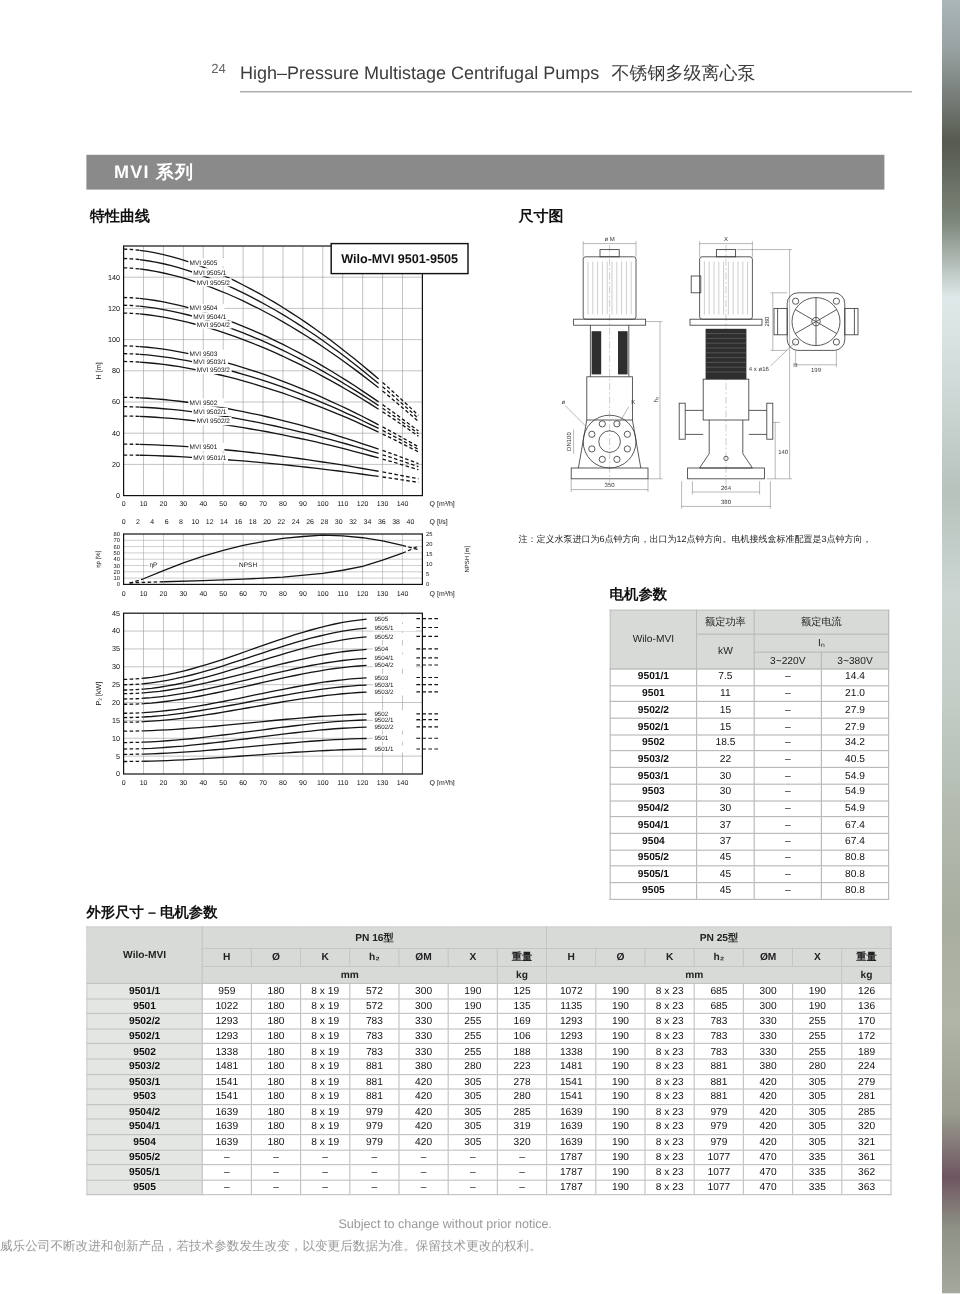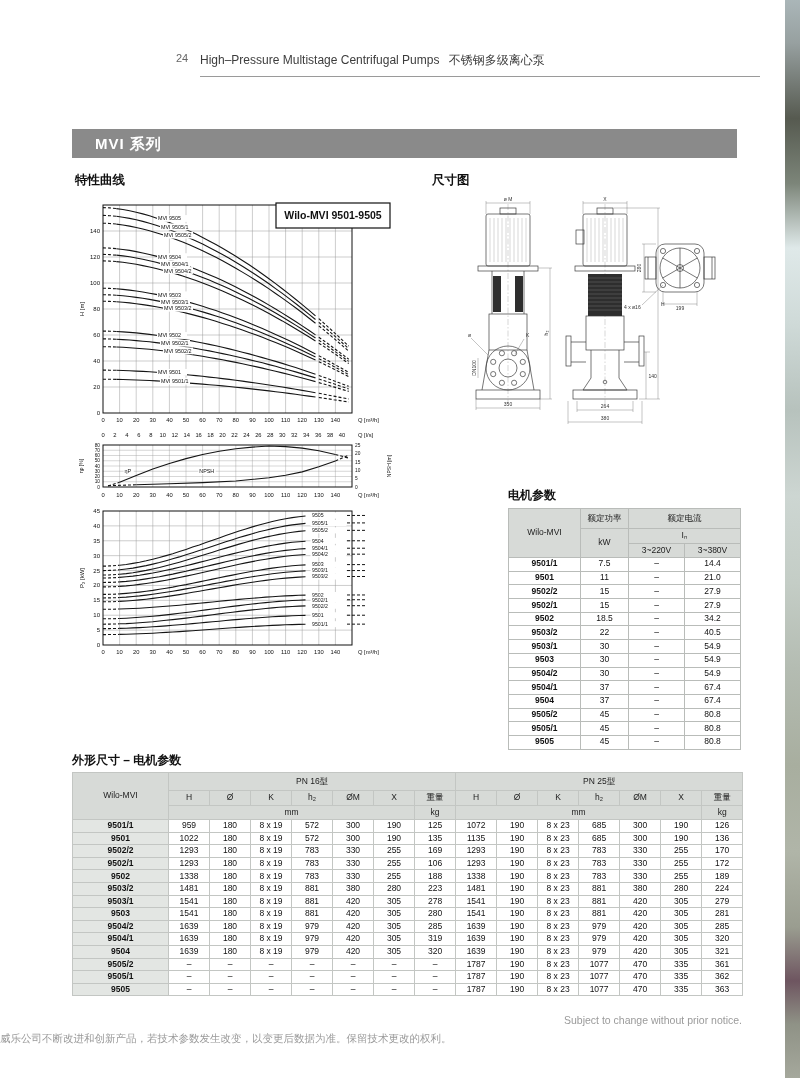--- a/index.html
+++ b/index.html
@@ -1,21 +1,21 @@
 <!DOCTYPE html>
 <html><head>
 <meta charset="utf-8">
 <style>
   html,body{margin:0;padding:0}
   body{width:800px;height:1078px;position:relative;background:#fff;
        font-family:"Liberation Sans",sans-serif;color:#111;overflow:hidden}
   .abs{position:absolute}
   
   .pgnum{left:176px;top:52px;font-size:11px;color:#666}
-  .hdrtitle{left:200px;top:52px;font-size:12px;color:#3c3c3c}
+  .hdrtitle{left:200px;top:52px;font-size:15px;color:#3c3c3c}
   .hdrtitle .zh{margin-left:6px}
   .hdrrule{left:200px;top:76px;width:560px;height:1px;background:#9a9a9a}
   .banner{left:72px;top:129px;width:665px;height:29px;background:#8a8a8a;color:#fff;
           font-size:15px;font-weight:bold;line-height:29px;padding-left:23px;box-sizing:border-box;letter-spacing:1px}
   .sectitle{font-size:12.5px;font-weight:bold;color:#111}
   .t-curves{left:75px;top:172px}
   .t-dims{left:432px;top:172px}
   .t-motor{left:508px;top:487px;font-size:12px}
   .t-weights{left:72px;top:752px;font-size:12px}
   
@@ -37,26 +37,26 @@
   
   table{border-collapse:collapse;table-layout:fixed;width:100%}
   .motor-wrap{left:508px;top:508px;width:232px}
   .motor th,.motor td{border:1px solid #b9bcb9;text-align:center;font-size:8.5px;padding:0;line-height:1.15}
   .motor th{background:#d7dad7;font-weight:normal;color:#222}
   .motor td{height:12.7px}
   .motor td:first-child{font-weight:bold}
   .rh1{height:20px}.rh2{height:15px}.rh3{height:14px}
   .dim-wrap{left:72px;top:772px;width:670px}
   .dimtbl th,.dimtbl td{border:1px solid #c3c6c3;text-align:center;font-size:8.5px;padding:0;line-height:1.1}
-  .dimtbl th{background:#d7dad7;font-weight:normal;color:#222}
+  .dimtbl th{background:#d7dad7;font-weight:bold;color:#222}
   .dimtbl td{height:11.6px;background:#fff}
   .dimtbl td:first-child{background:#e3e6e3;font-weight:bold}
   .dh1{height:18px}.dh2{height:15px}.dh3{height:14px}
   
-  .foot-en{left:0;top:1014px;width:742px;text-align:right;font-size:10.5px;color:#9a9a9a}
+  .foot-en{left:0;top:1014px;width:742px;text-align:center;font-size:10.5px;color:#9a9a9a}
   .foot-zh{left:0;top:1032px;width:742px;text-align:left;font-size:10.5px;color:#9a9a9a}
   
   .strip{left:785px;top:0;width:15px;height:1078px;
     background:linear-gradient(180deg,#aab6b8 0%,#97a0a0 4%,#565a50 11%,#7c8579 17%,
       #dfe9e9 23%,#cfdad8 30%,#b7c2bd 38%,#cdd6d2 46%,#c4cdc6 54%,#b4bcb2 62%,
       #a8ae9f 71%,#b0b5a8 79%,#9a9d90 86%,#6e5560 91%,#8f9286 95%,#a5a89c 100%)}
 </style>
 </head>
 <body>
 
@@ -525,20 +525,21 @@
           <line x1="267" y1="100" x2="267" y2="114"></line>
           <line x1="233" y1="112" x2="267" y2="112"></line>
       </g>
       <text x="194" y="117" font-size="4.2">4 x ø16</text>
       <text x="211" y="76" font-size="4.4" text-anchor="middle" transform="rotate(-90 211 76)">280</text>
       <text x="250" y="118" font-size="4.4" text-anchor="middle">199</text>
     </g>
   </svg>
 
   <div class="abs note">
+    <div>注：定义水泵进口为6点钟方向，出口为12点钟方向。电机接线盒标准配置是3点钟方向，</div>
   </div>
 
   <div class="abs sectitle t-motor">电机参数</div>
   <div class="abs motor-wrap" id="motor-table-wrap">
       <table class="motor">
         <colgroup>
           <col style="width:72px">
           <col style="width:48px">
           <col style="width:56px">
           <col style="width:56px">

